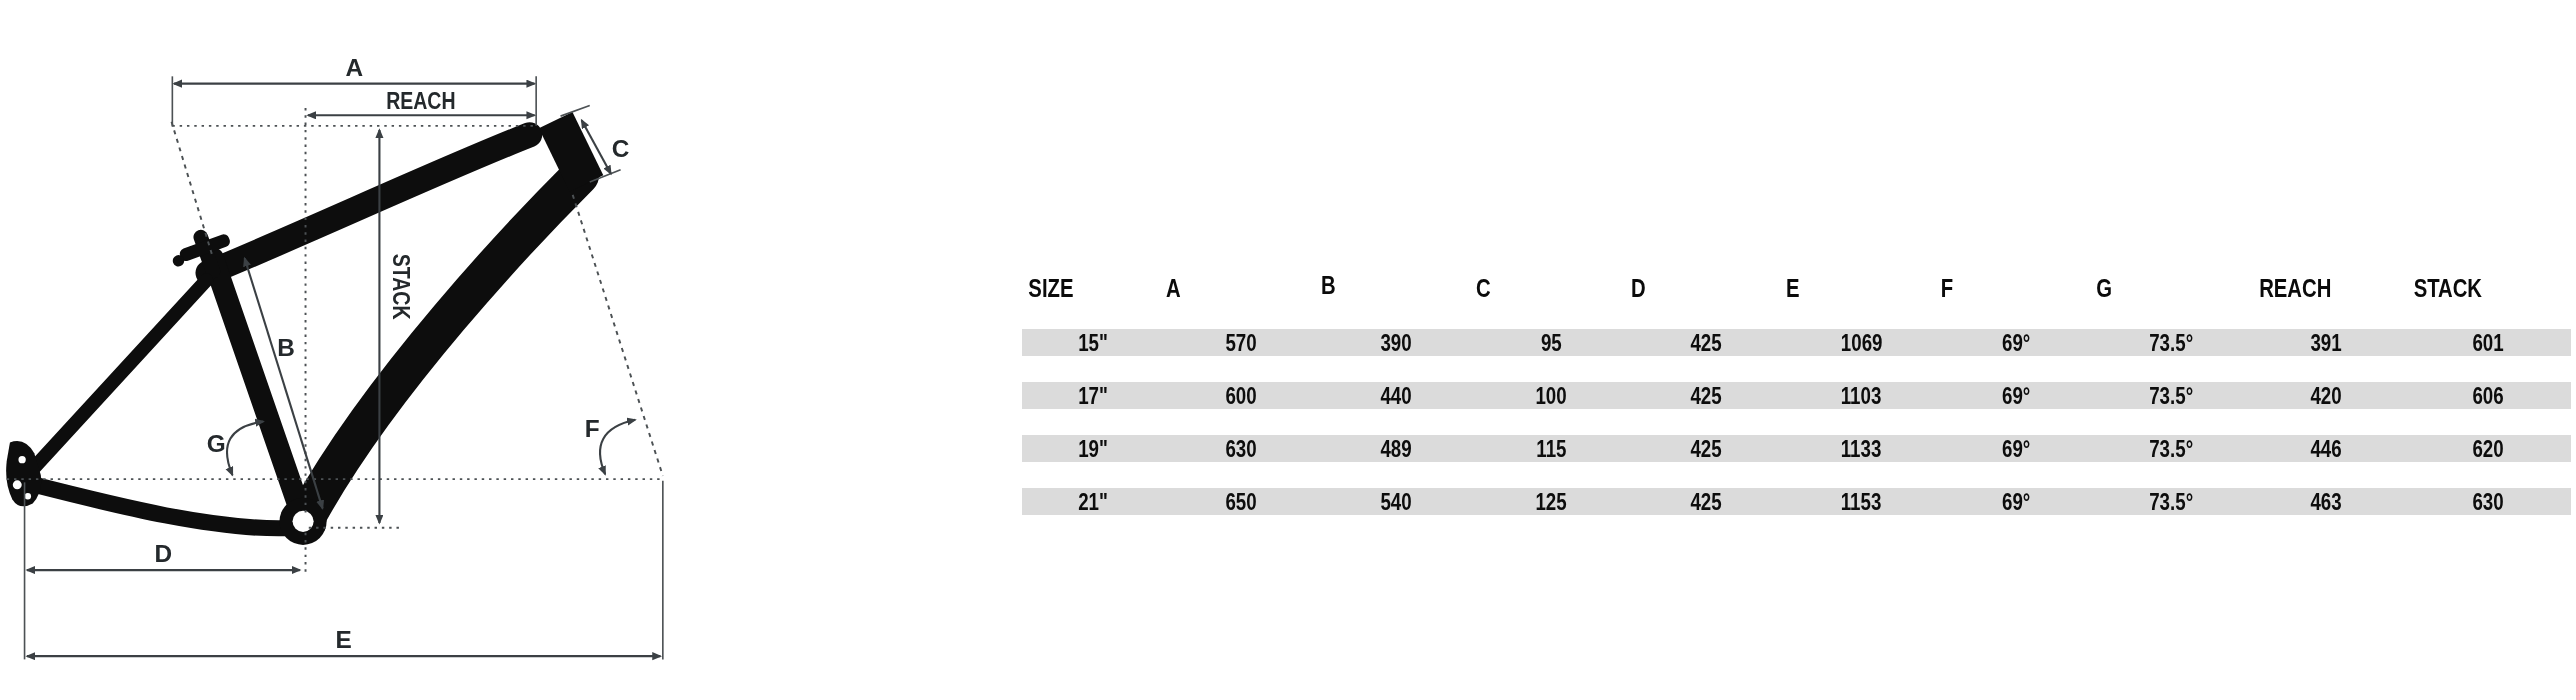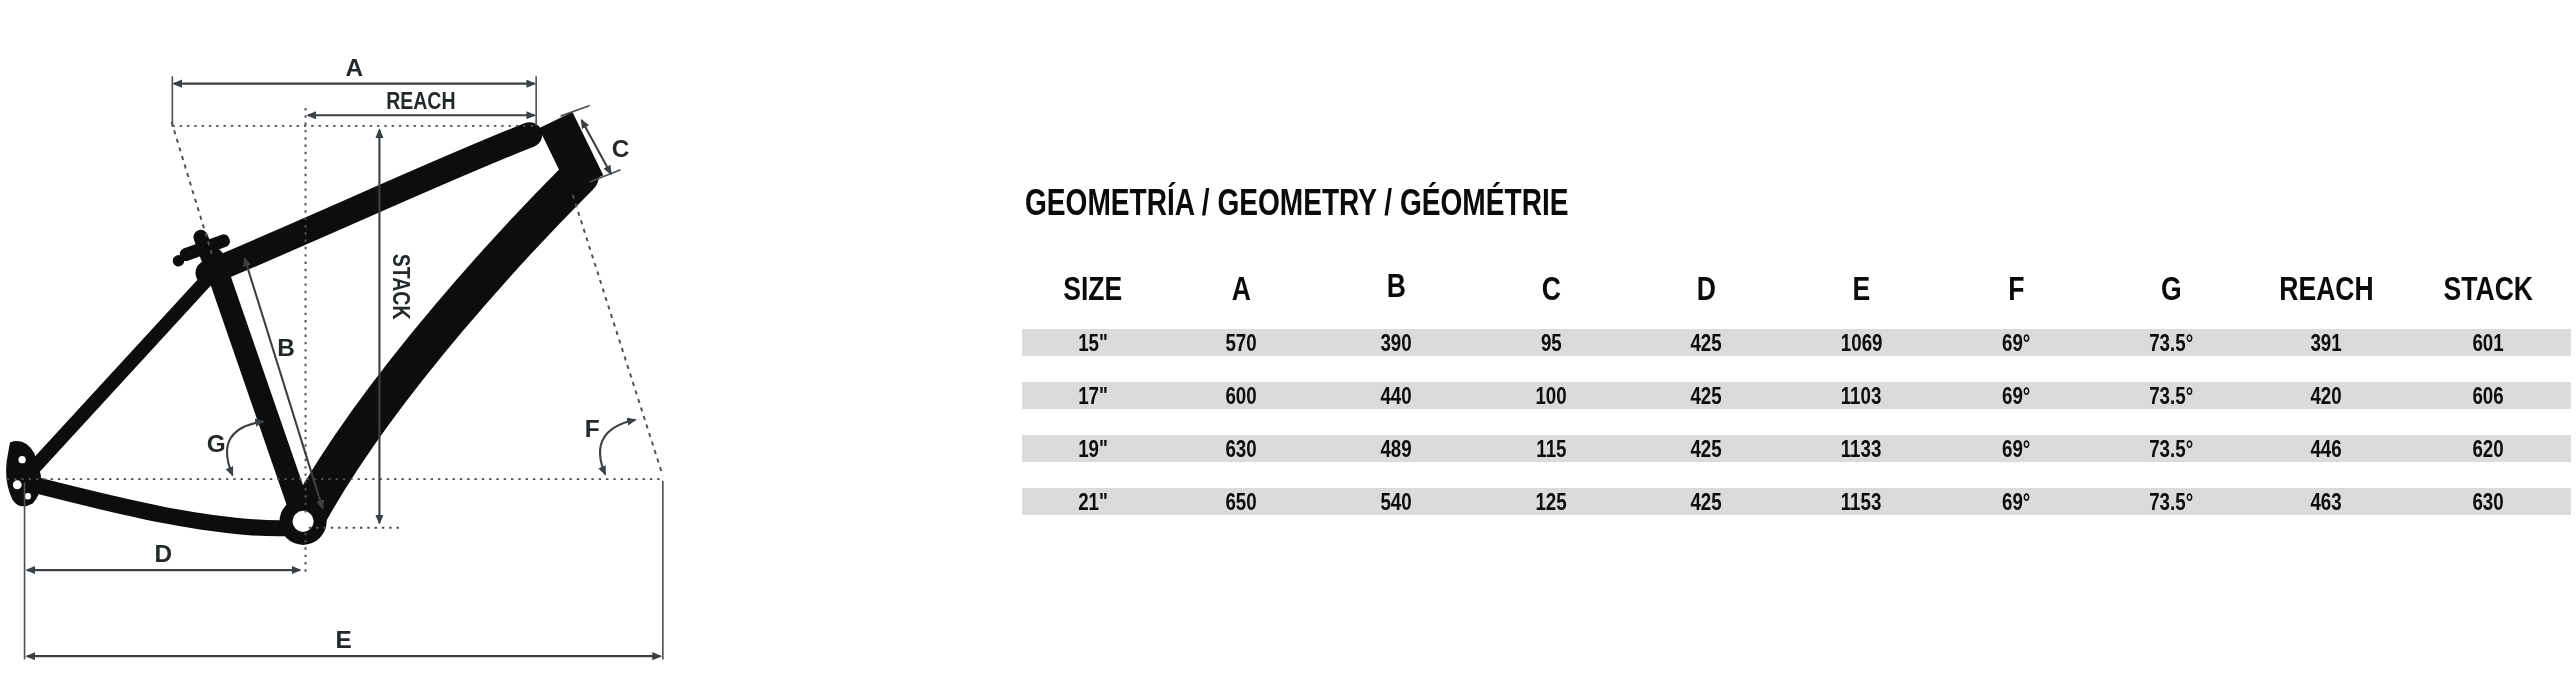--- a/index.html
+++ b/index.html
@@ -14,21 +14,21 @@
   
   #geo-panel{position:absolute;left:1022px;top:0;width:1549px;height:700px;}
   .title{
     position:absolute;left:3.2px;top:182px;font-size:36px;font-weight:700;color:#0b0b0b;
   }
   .title .cond{transform-origin:0 50%;}
   .hdr,.row{
     display:grid;grid-template-columns:142px repeat(8,155px) 169px;height:27px;width:1549px;
   }
   .hdr{position:absolute;top:275px;left:0;}
-  .hdr .cell{font-size:34px;font-weight:700;text-align:center;line-height:27px;color:#0b0b0b;}
+  .hdr .cell{font-size:26px;font-weight:700;line-height:27px;color:#0b0b0b;}
   .hdr .cell:nth-child(3) .cond{position:relative;top:-3.2px;}
   .rows{position:absolute;top:329px;left:0;}
   .row{background:#dbdbdb;margin-bottom:26px;}
   .row .cell{font-size:24px;font-weight:700;text-align:center;line-height:27px;color:#0d0d0d;}
 </style>
 </head>
 <body>
 
 <svg id="diagram" viewBox="0 0 880 862" xmlns="http://www.w3.org/2000/svg">
   <defs>
@@ -96,23 +96,20 @@
     <text text-anchor="middle" transform="translate(484,353) rotate(90) scale(0.8,1)">STACK</text>
     <text x="352" y="438" text-anchor="middle">B</text>
     <text x="266" y="556" text-anchor="middle">G</text>
     <text x="729" y="538" text-anchor="middle">F</text>
     <text x="201" y="692" text-anchor="middle">D</text>
     <text x="423" y="798" text-anchor="middle">E</text>
   </g>
 </svg>
 
 <div id="geo-panel">
-  <div class="title">
-    <span class="cond">GEOMETRÍA / GEOMETRY / GÉOMÉTRIE</span>
-  </div>
   <div class="hdr">
       <div class="cell"><span class="cond">SIZE</span></div>
       <div class="cell"><span class="cond">A</span></div>
       <div class="cell"><span class="cond">B</span></div>
       <div class="cell"><span class="cond">C</span></div>
       <div class="cell"><span class="cond">D</span></div>
       <div class="cell"><span class="cond">E</span></div>
       <div class="cell"><span class="cond">F</span></div>
       <div class="cell"><span class="cond">G</span></div>
       <div class="cell"><span class="cond">REACH</span></div>

